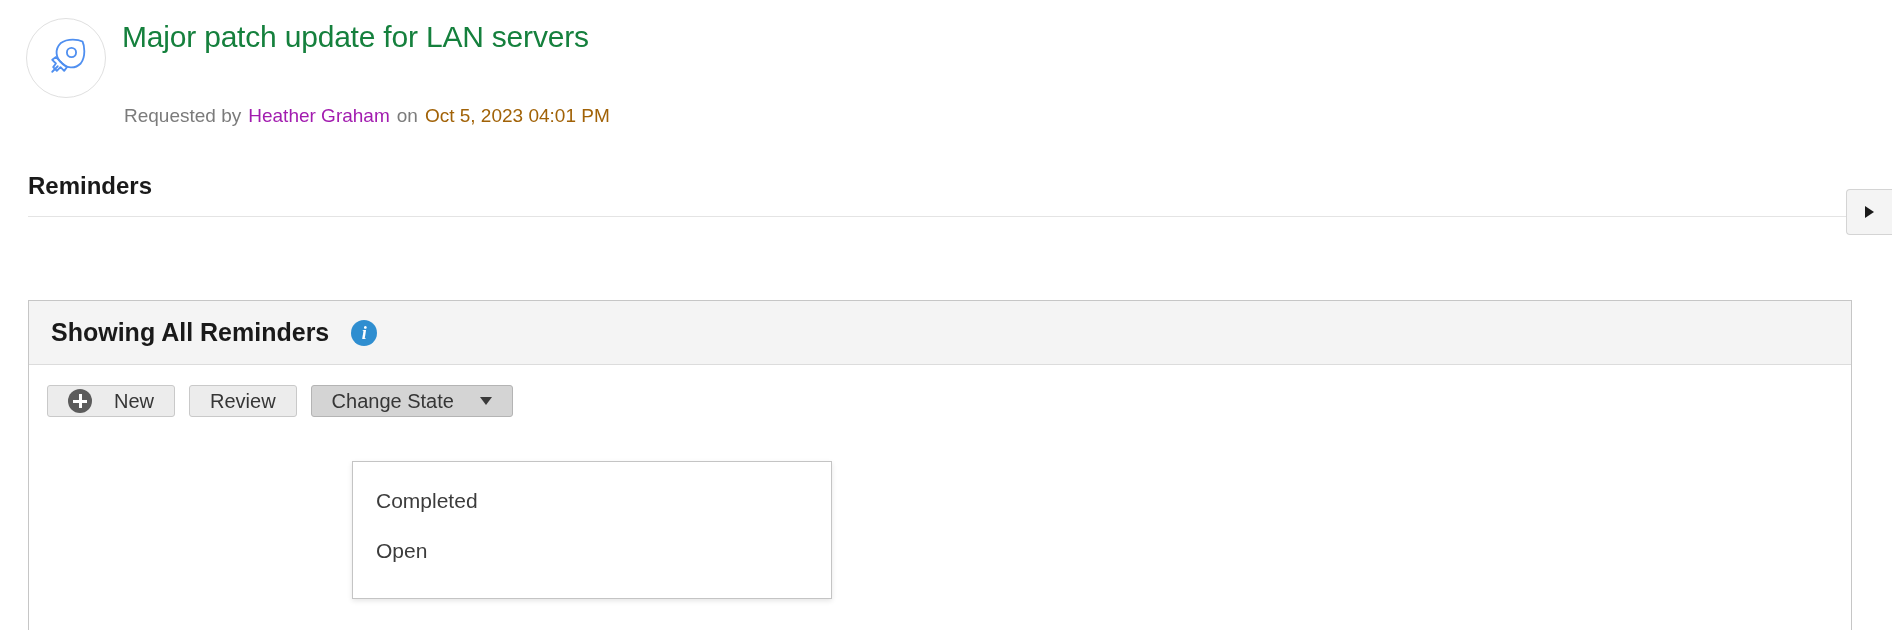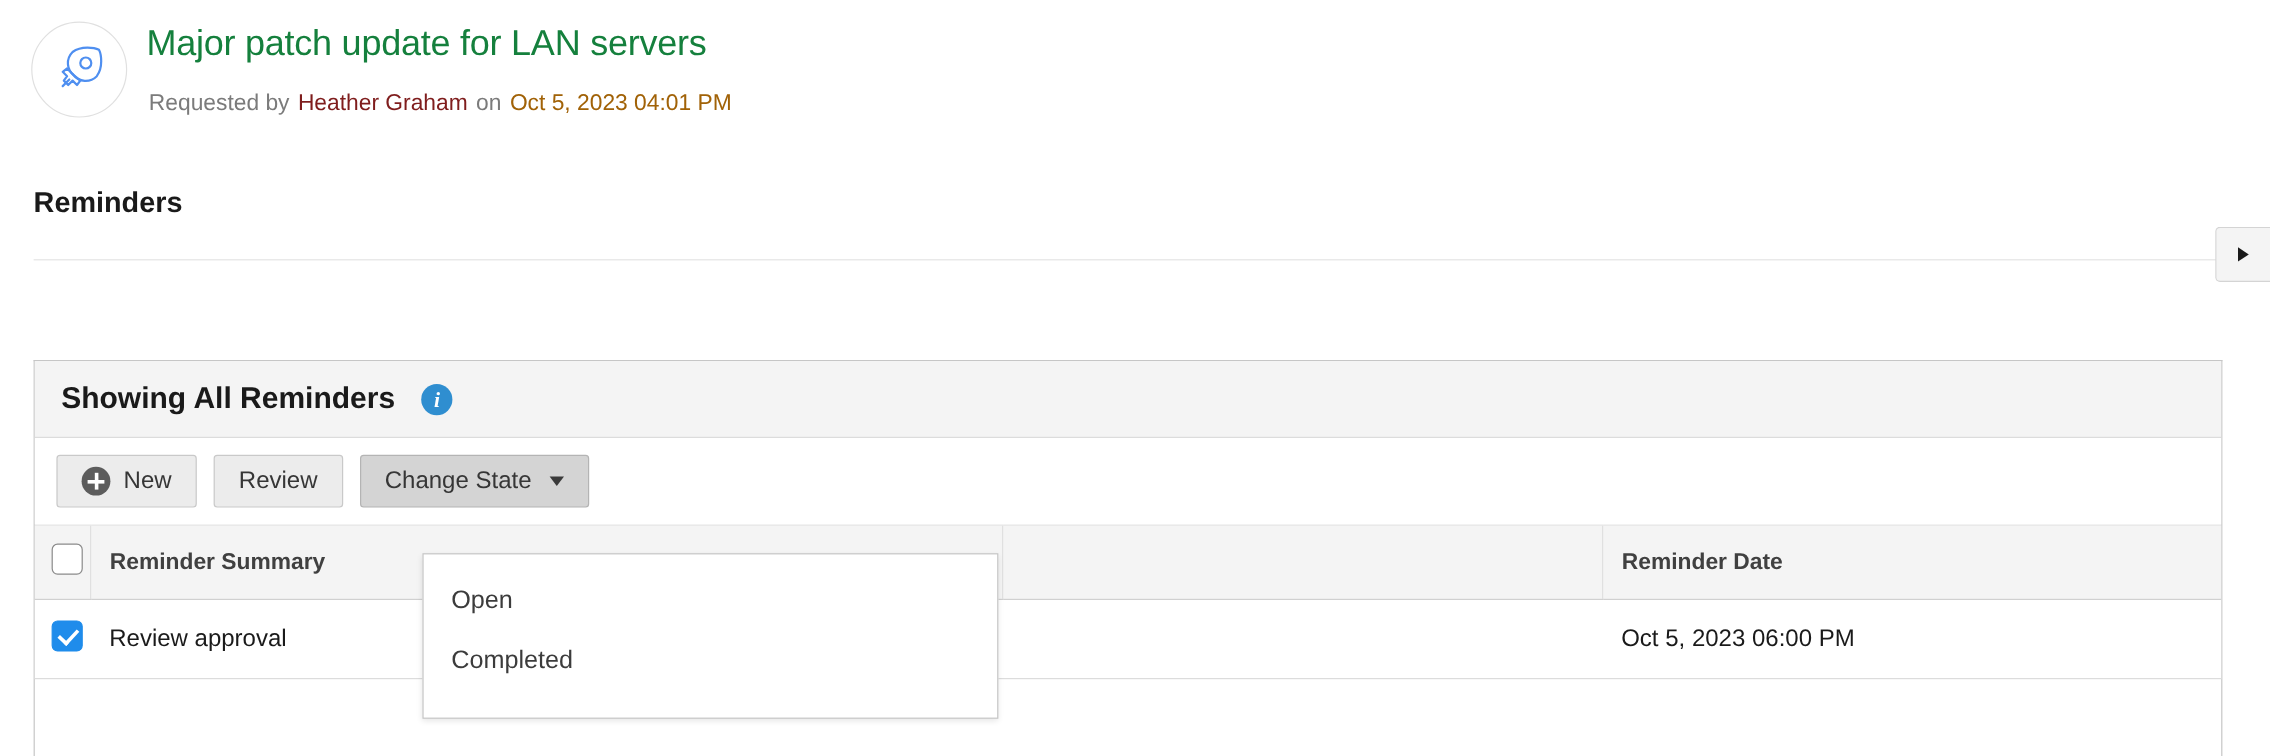--- a/index.html
+++ b/index.html
@@ -47,30 +47,31 @@
     position: absolute;
     left: 124px; top: 76px;
     font-size: 19px;
     color: #7b7b7b;
     white-space: nowrap;
     display: flex;
     align-items: baseline;
     gap: 7px;
   }
   .record-subline .req-user {
-    color: #7f1d1d;
+    color: #a21caf;
+    margin-top: 29px;
   }
   .record-subline .req-date {
     color: #a16207;
   }
 
   
   .section-title {
     position: absolute;
-    left: 28px; top: 156px;
+    left: 28px; top: 172px;
     font-size: 24px;
     font-weight: bold;
     color: #1a1a1a;
   }
   .section-rule {
     position: absolute;
     left: 28px; top: 216px;
     width: 1824px;
     height: 1px;
     background: #e4e4e4;
@@ -142,30 +143,30 @@
   .rem-toolbar {
     position: relative;
     height: 72px;
     background: #ffffff;
     display: flex;
     align-items: center;
     padding-left: 18px;
     gap: 14px;
   }
   .btn {
-    height: 44px;
+    height: 32px;
     padding: 0 20px;
     background: #ececec;
     border: 1px solid #c9c9c9;
     border-radius: 3px;
     font-size: 20px;
     color: #363636;
     display: flex;
     align-items: center;
-    gap: 11px;
+    gap: 22px;
     cursor: pointer;
     font-family: "Liberation Sans", sans-serif;
     white-space: nowrap;
   }
   .btn.active {
     background: #d4d4d4;
     border-color: #b4b4b4;
     align-items: center;
   }
   .plus-icon {
@@ -327,40 +328,18 @@
     </div>
     <div class="btn">
       <span>Review</span>
     </div>
     <div class="btn active">
       <span>Change State</span>
       <span class="caret-down"></span>
     </div>
   </div>
 
-  <table class="rem-table">
-    <thead>
-      <tr>
-        <th class="col-check">
-          <span class="cbx"></span>
-        </th>
-        <th class="col-summary">Reminder Summary</th>
-        <th class="col-mid"></th>
-        <th class="col-date">Reminder Date</th>
-      </tr>
-    </thead>
-    <tbody>
-      <tr>
-        <td class="col-check">
-          <span class="cbx checked"></span>
-        </td>
-        <td class="col-summary">Review approval</td>
-        <td class="col-mid"></td>
-        <td class="col-date">Oct 5, 2023 06:00 PM</td>
-      </tr>
-    </tbody>
-  </table>
 </div>
 
 <div class="dropdown-menu">
+  <div class="dropdown-item">Completed</div>
   <div class="dropdown-item">Open</div>
-  <div class="dropdown-item">Completed</div>
 </div>
 
 </body></html>

